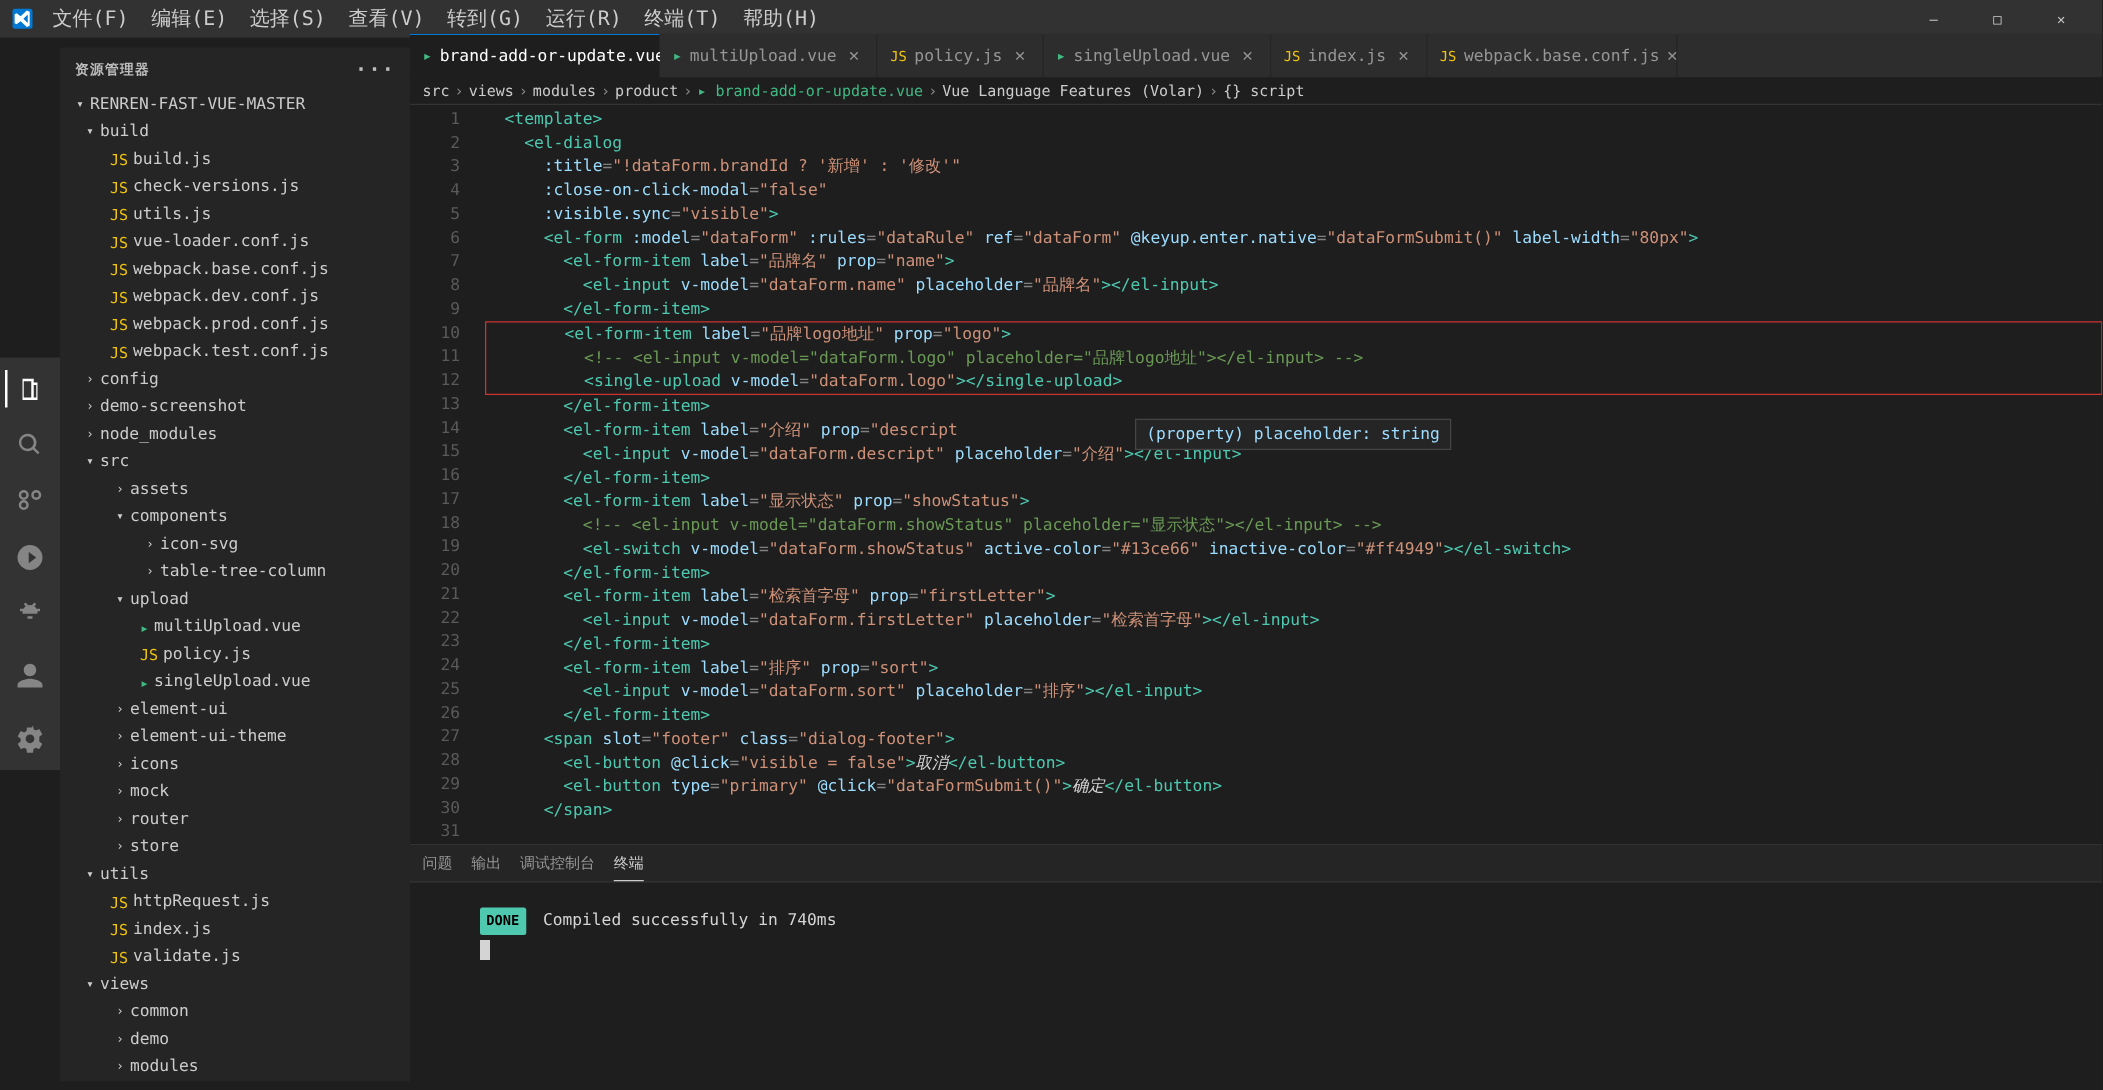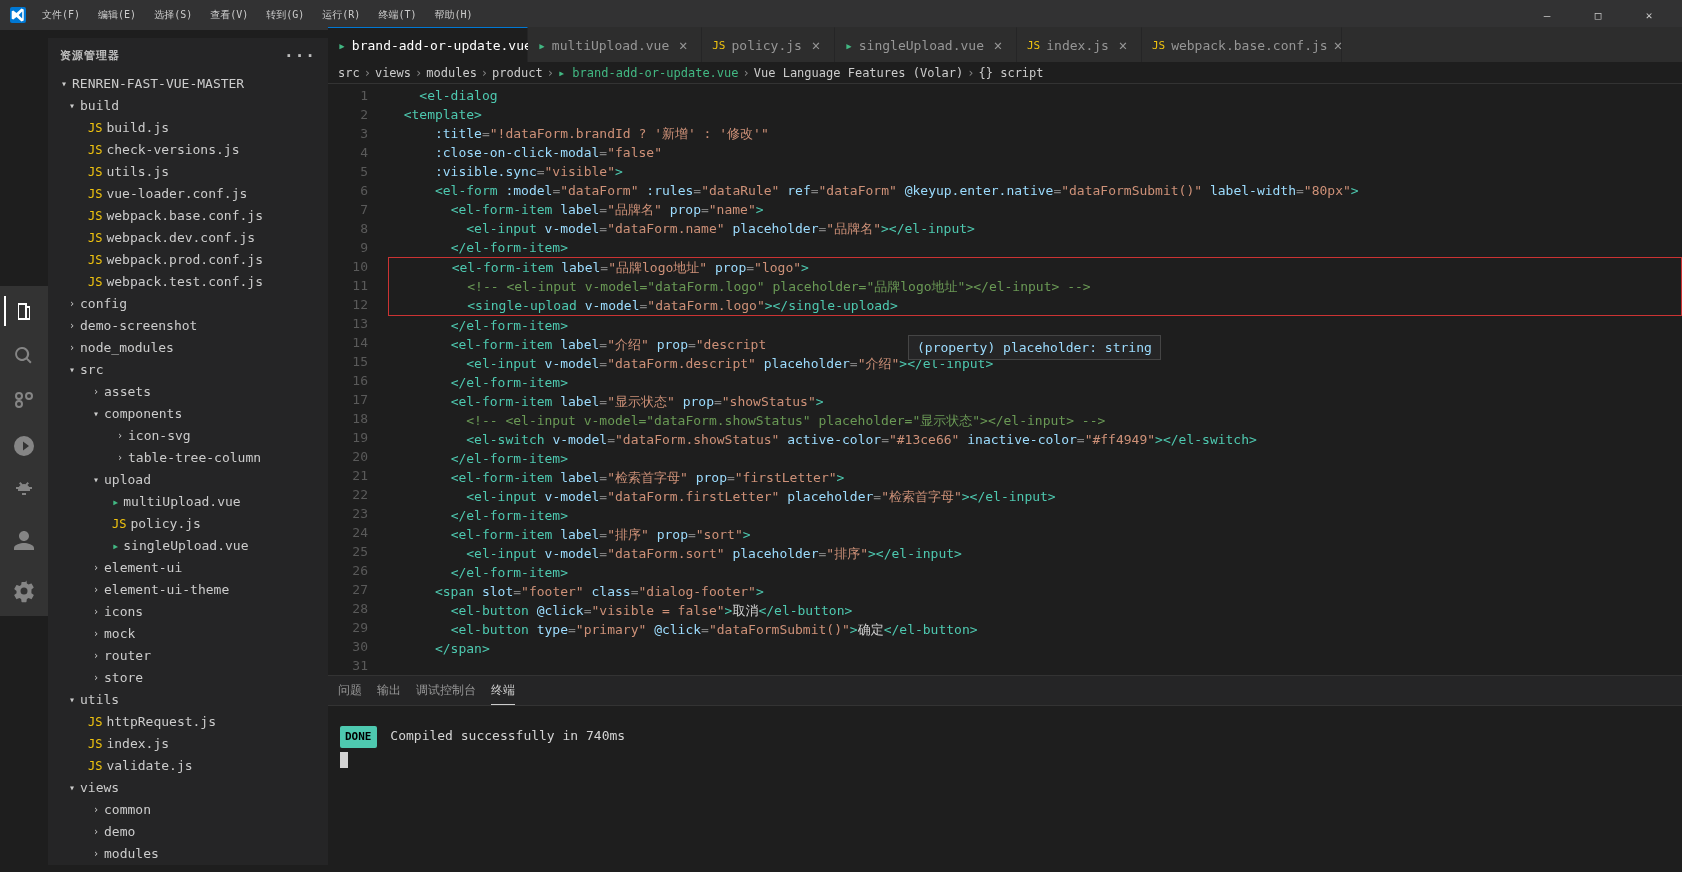--- a/index.html
+++ b/index.html
@@ -33,21 +33,21 @@
       height: 16px;
       background: #0078d4;
       border-radius: 2px;
       display: flex; align-items: center; justify-content: center;
       font-size: 10px; color: white; font-weight: bold;
     }
     .menu-bar {
       display: flex;
       align-items: center;
       gap: 2px;
-      font-size: 10px;
+      font-size: 16px;
       color: #cccccc;
     }
     .menu-item {
       padding: 3px 8px;
       cursor: pointer;
       border-radius: 3px;
     }
     .title-bar-center {
       font-size: 12px;
       color: #cccccc;
@@ -247,21 +247,21 @@
       display: flex;
       align-items: center;
     }
 
     
     .t-tag { color: #4ec9b0; }
     .t-attr { color: #9cdcfe; }
     .t-val { color: #ce9178; }
     .t-punct { color: #808080; }
     .t-comment { color: #6a9955; }
-    .t-text { color: #d4d4d4; }
+    .t-text { color: #d4d4d4; font-style: italic; }
     .t-gray { color: #808080; }
 
     
     .panel {
       height: 200px;
       background: #1e1e1e;
       border-top: 1px solid #333;
       display: flex;
       flex-direction: column;
       flex-shrink: 0;
@@ -289,21 +289,21 @@
     }
     .panel-content {
       flex: 1;
       padding: 8px 12px;
       overflow-y: auto;
       font-size: 13px;
     }
     .panel-content::-webkit-scrollbar { width: 6px; }
     .panel-content::-webkit-scrollbar-thumb { background: #424242; }
 
-    .terminal-line { line-height: 20px; color: #d4d4d4; }
+    .terminal-line { line-height: 20px; color: #d4d4d4; margin-left: 44px; }
     .done-badge {
       display: inline-block;
       background: #4ec9b0;
       color: #000;
       padding: 1px 5px;
       font-size: 11px;
       font-weight: bold;
       border-radius: 2px;
       margin-right: 6px;
     }
@@ -681,25 +681,25 @@
             <div>27</div>
             <div>28</div>
             <div>29</div>
             <div>30</div>
           <div>31</div>
         </div>
 
         <div class="code-area">
 
           <div class="code-line">
+            <span class="t-gray">&nbsp;&nbsp;</span><span class="t-tag">&lt;template&gt;</span>
+          </div>
+
+          <div class="code-line">
             <span class="t-gray">&nbsp;&nbsp;&nbsp;&nbsp;</span><span class="t-tag">&lt;el-dialog</span>
-          </div>
-
-          <div class="code-line">
-            <span class="t-gray">&nbsp;&nbsp;</span><span class="t-tag">&lt;template&gt;</span>
           </div>
 
           <div class="code-line">
             <span>&nbsp;&nbsp;&nbsp;&nbsp;&nbsp;&nbsp;</span><span class="t-attr">:title</span><span class="t-punct">=</span><span class="t-val">"!dataForm.brandId ? '新增' : '修改'"</span>
           </div>
 
           <div class="code-line">
             <span>&nbsp;&nbsp;&nbsp;&nbsp;&nbsp;&nbsp;</span><span class="t-attr">:close-on-click-modal</span><span class="t-punct">=</span><span class="t-val">"false"</span>
           </div>
 

